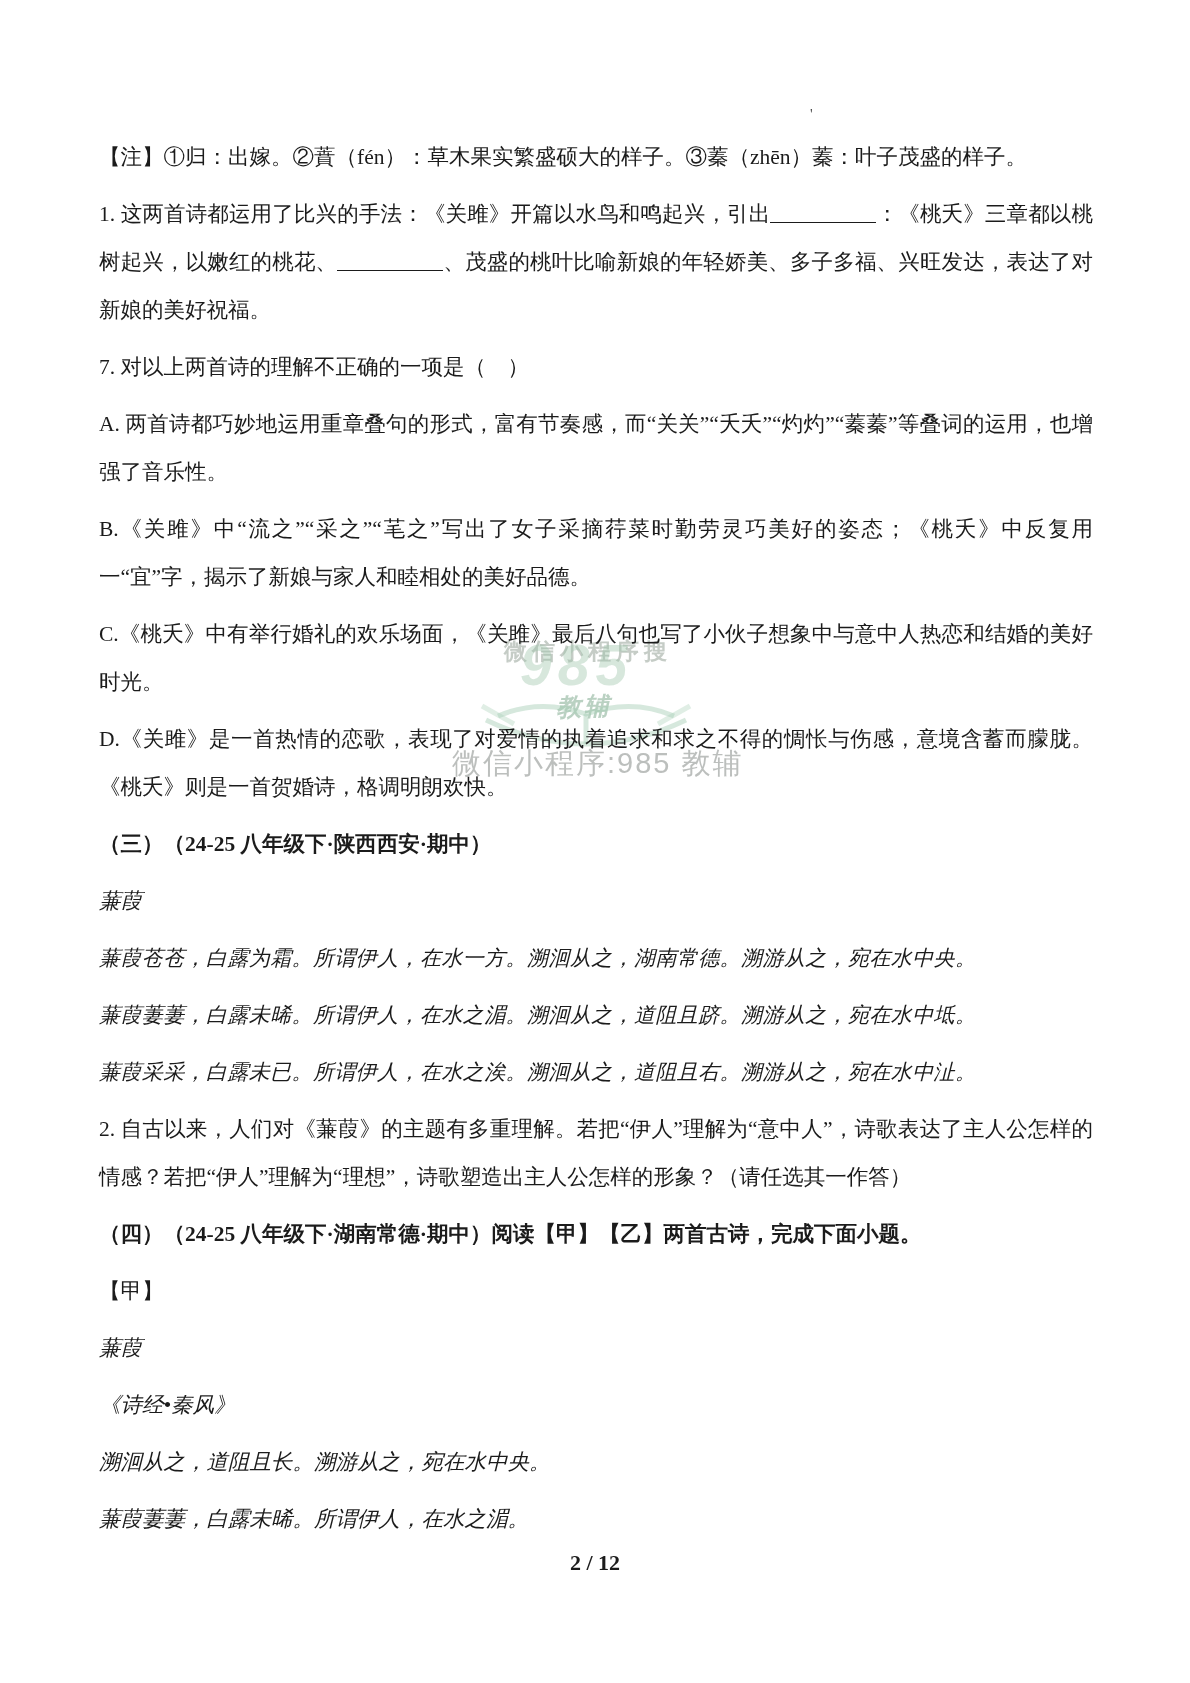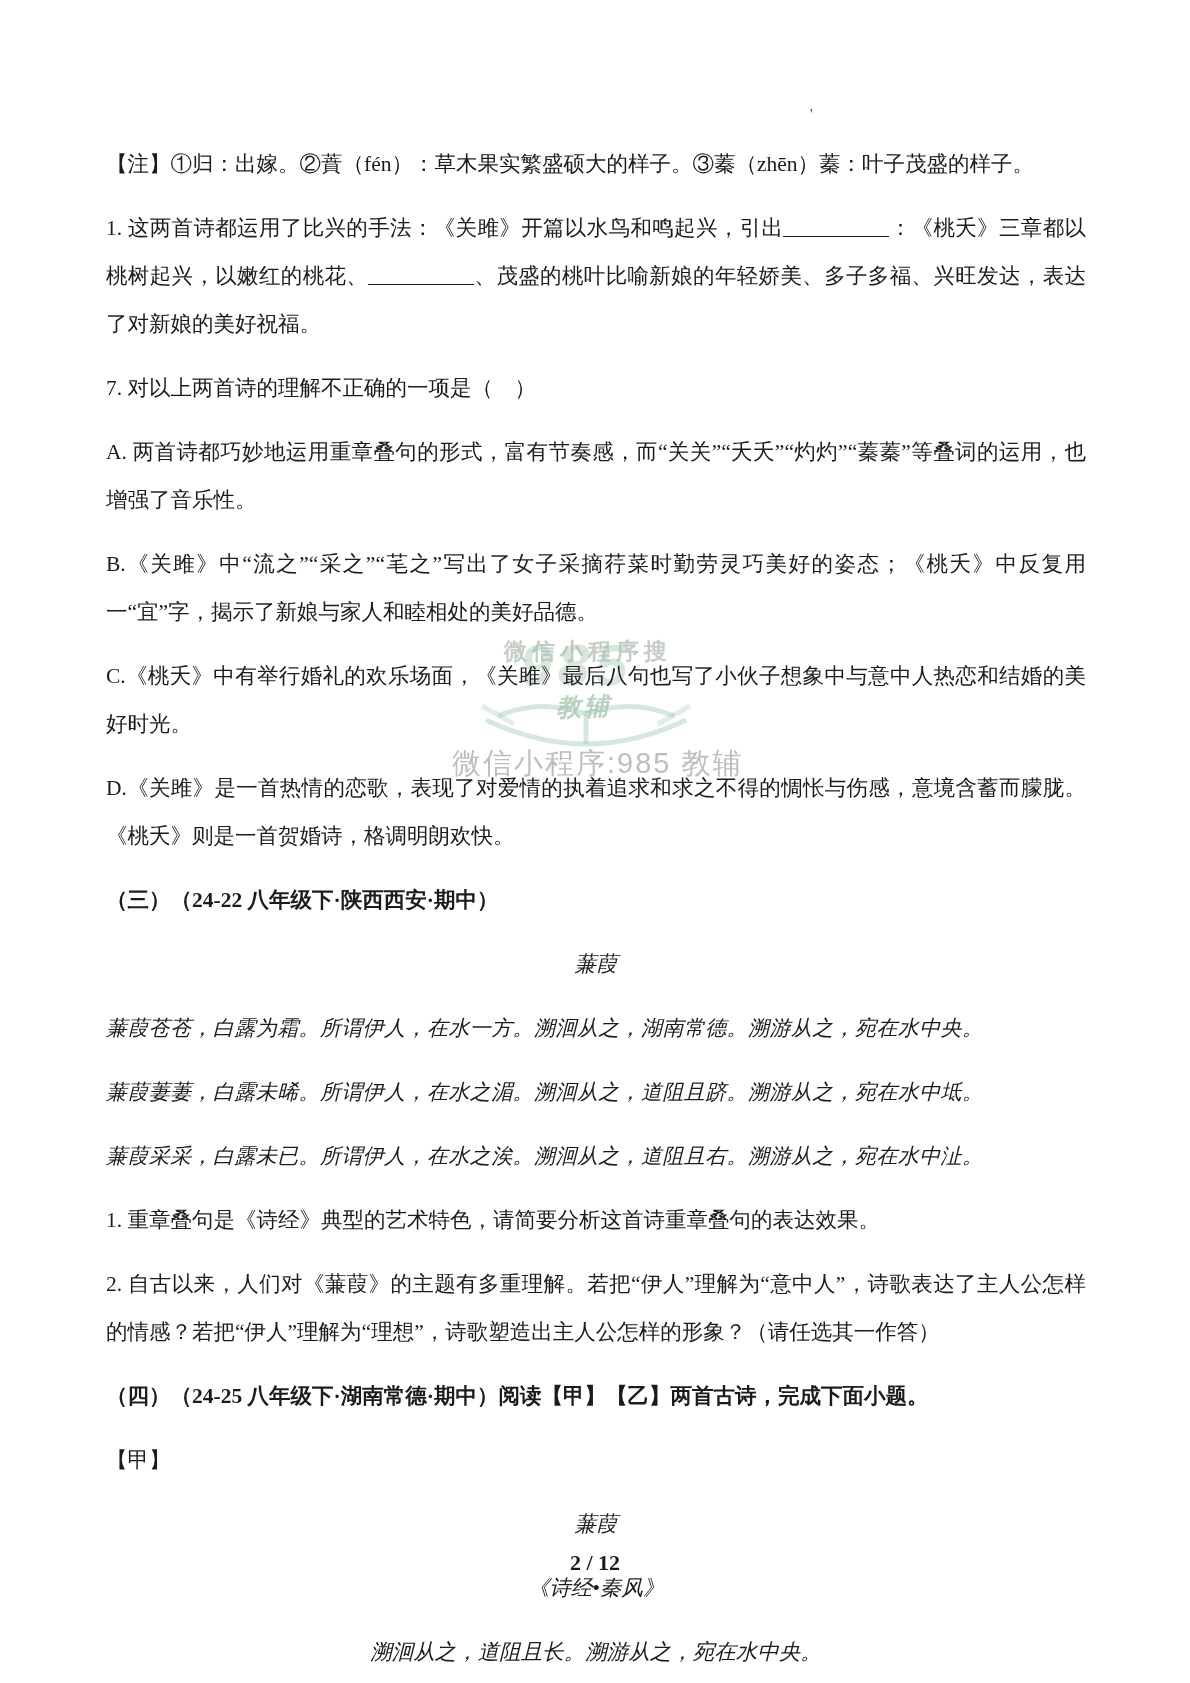--- a/index.html
+++ b/index.html
@@ -5,27 +5,27 @@
   html,body{margin:0;padding:0;background:#ffffff;}
   .page{
     position:relative;
     width:1190px;height:1683px;
     background:#ffffff;
     overflow:hidden;
     font-family:"Liberation Serif","DejaVu Serif",serif;
     color:#1b1b1b;
   }
   .content{position:absolute;left:90px;right:88px;top:124px;z-index:2;}
-  .content p,.content div{margin:16px;padding:0;}
+  .content p,.content div{margin:9px;padding:0;}
   .line{font-size:21.5px;line-height:48px;}
   .just{text-align:justify;}
   .opt{margin-left:28px;}
   .bold{font-weight:bold;}
   .kai{font-style:italic;}
-  .center{text-align:center;}
+  .center{text-align:left;}
   .q1{margin-top:9px;}
   .sec3head{margin-top:50px;}
   .sec4head{margin-top:26px;}
   .poemline{padding-left:62px;font-size:21px;line-height:48px;letter-spacing:0.4px;white-space:nowrap;}
   .blank{
     display:inline-block;width:106px;height:18px;
     border-bottom:1.8px solid #1b1b1b;
     position:relative;top:2px;
   }
   
@@ -71,29 +71,28 @@
 
     <p class="line just q1"><span>1. 这两首诗都运用了比兴的手法：《关雎》开篇以水鸟和鸣起兴，引出</span><span class="blank"></span><span>：《桃夭》三章都以桃树起兴，以嫩红的桃花、</span><span class="blank"></span><span>、茂盛的桃叶比喻新娘的年轻娇美、多子多福、兴旺发达，表达了对新娘的美好祝福。</span></p>
 
     <p class="line">7. 对以上两首诗的理解不正确的一项是（　）</p>
 
     <p class="line just opt">A. 两首诗都巧妙地运用重章叠句的形式，富有节奏感，而“关关”“夭夭”“灼灼”“蓁蓁”等叠词的运用，也增强了音乐性。</p>
     <p class="line just opt">B.《关雎》中“流之”“采之”“芼之”写出了女子采摘荇菜时勤劳灵巧美好的姿态；《桃夭》中反复用一“宜”字，揭示了新娘与家人和睦相处的美好品德。</p>
     <p class="line just opt">C.《桃夭》中有举行婚礼的欢乐场面，《关雎》最后八句也写了小伙子想象中与意中人热恋和结婚的美好时光。</p>
     <p class="line just opt">D.《关雎》是一首热情的恋歌，表现了对爱情的执着追求和求之不得的惆怅与伤感，意境含蓄而朦胧。《桃夭》则是一首贺婚诗，格调明朗欢快。</p>
 
-    <div class="line bold sec3head">（三）（24-22 八年级下·陕西西安·期中）</div>
+    <div class="line bold sec3head">（三）（24-25 八年级下·陕西西安·期中）</div>
 
     <div class="line center kai">蒹葭</div>
 
     <div class="poemline kai">蒹葭苍苍，白露为霜。所谓伊人，在水一方。溯洄从之，湖南常德。溯游从之，宛在水中央。</div>
     <div class="poemline kai">蒹葭萋萋，白露未晞。所谓伊人，在水之湄。溯洄从之，道阻且跻。溯游从之，宛在水中坻。</div>
     <div class="poemline kai">蒹葭采采，白露未已。所谓伊人，在水之涘。溯洄从之，道阻且右。溯游从之，宛在水中沚。</div>
 
-    <p class="line just">1. 重章叠句是《诗经》典型的艺术特色，请简要分析这首诗重章叠句的表达效果。</p>
     <p class="line just">2. 自古以来，人们对《蒹葭》的主题有多重理解。若把“伊人”理解为“意中人”，诗歌表达了主人公怎样的情感？若把“伊人”理解为“理想”，诗歌塑造出主人公怎样的形象？（请任选其一作答）</p>
 
     <div class="line bold sec4head">（四）（24-25 八年级下·湖南常德·期中）阅读【甲】【乙】两首古诗，完成下面小题。</div>
 
     <div class="line">【甲】</div>
 
     <div class="line center kai">蒹葭</div>
     <div class="line center kai">《诗经•秦风》</div>
 
     <div class="line center kai">溯洄从之，道阻且长。溯游从之，宛在水中央。</div>

